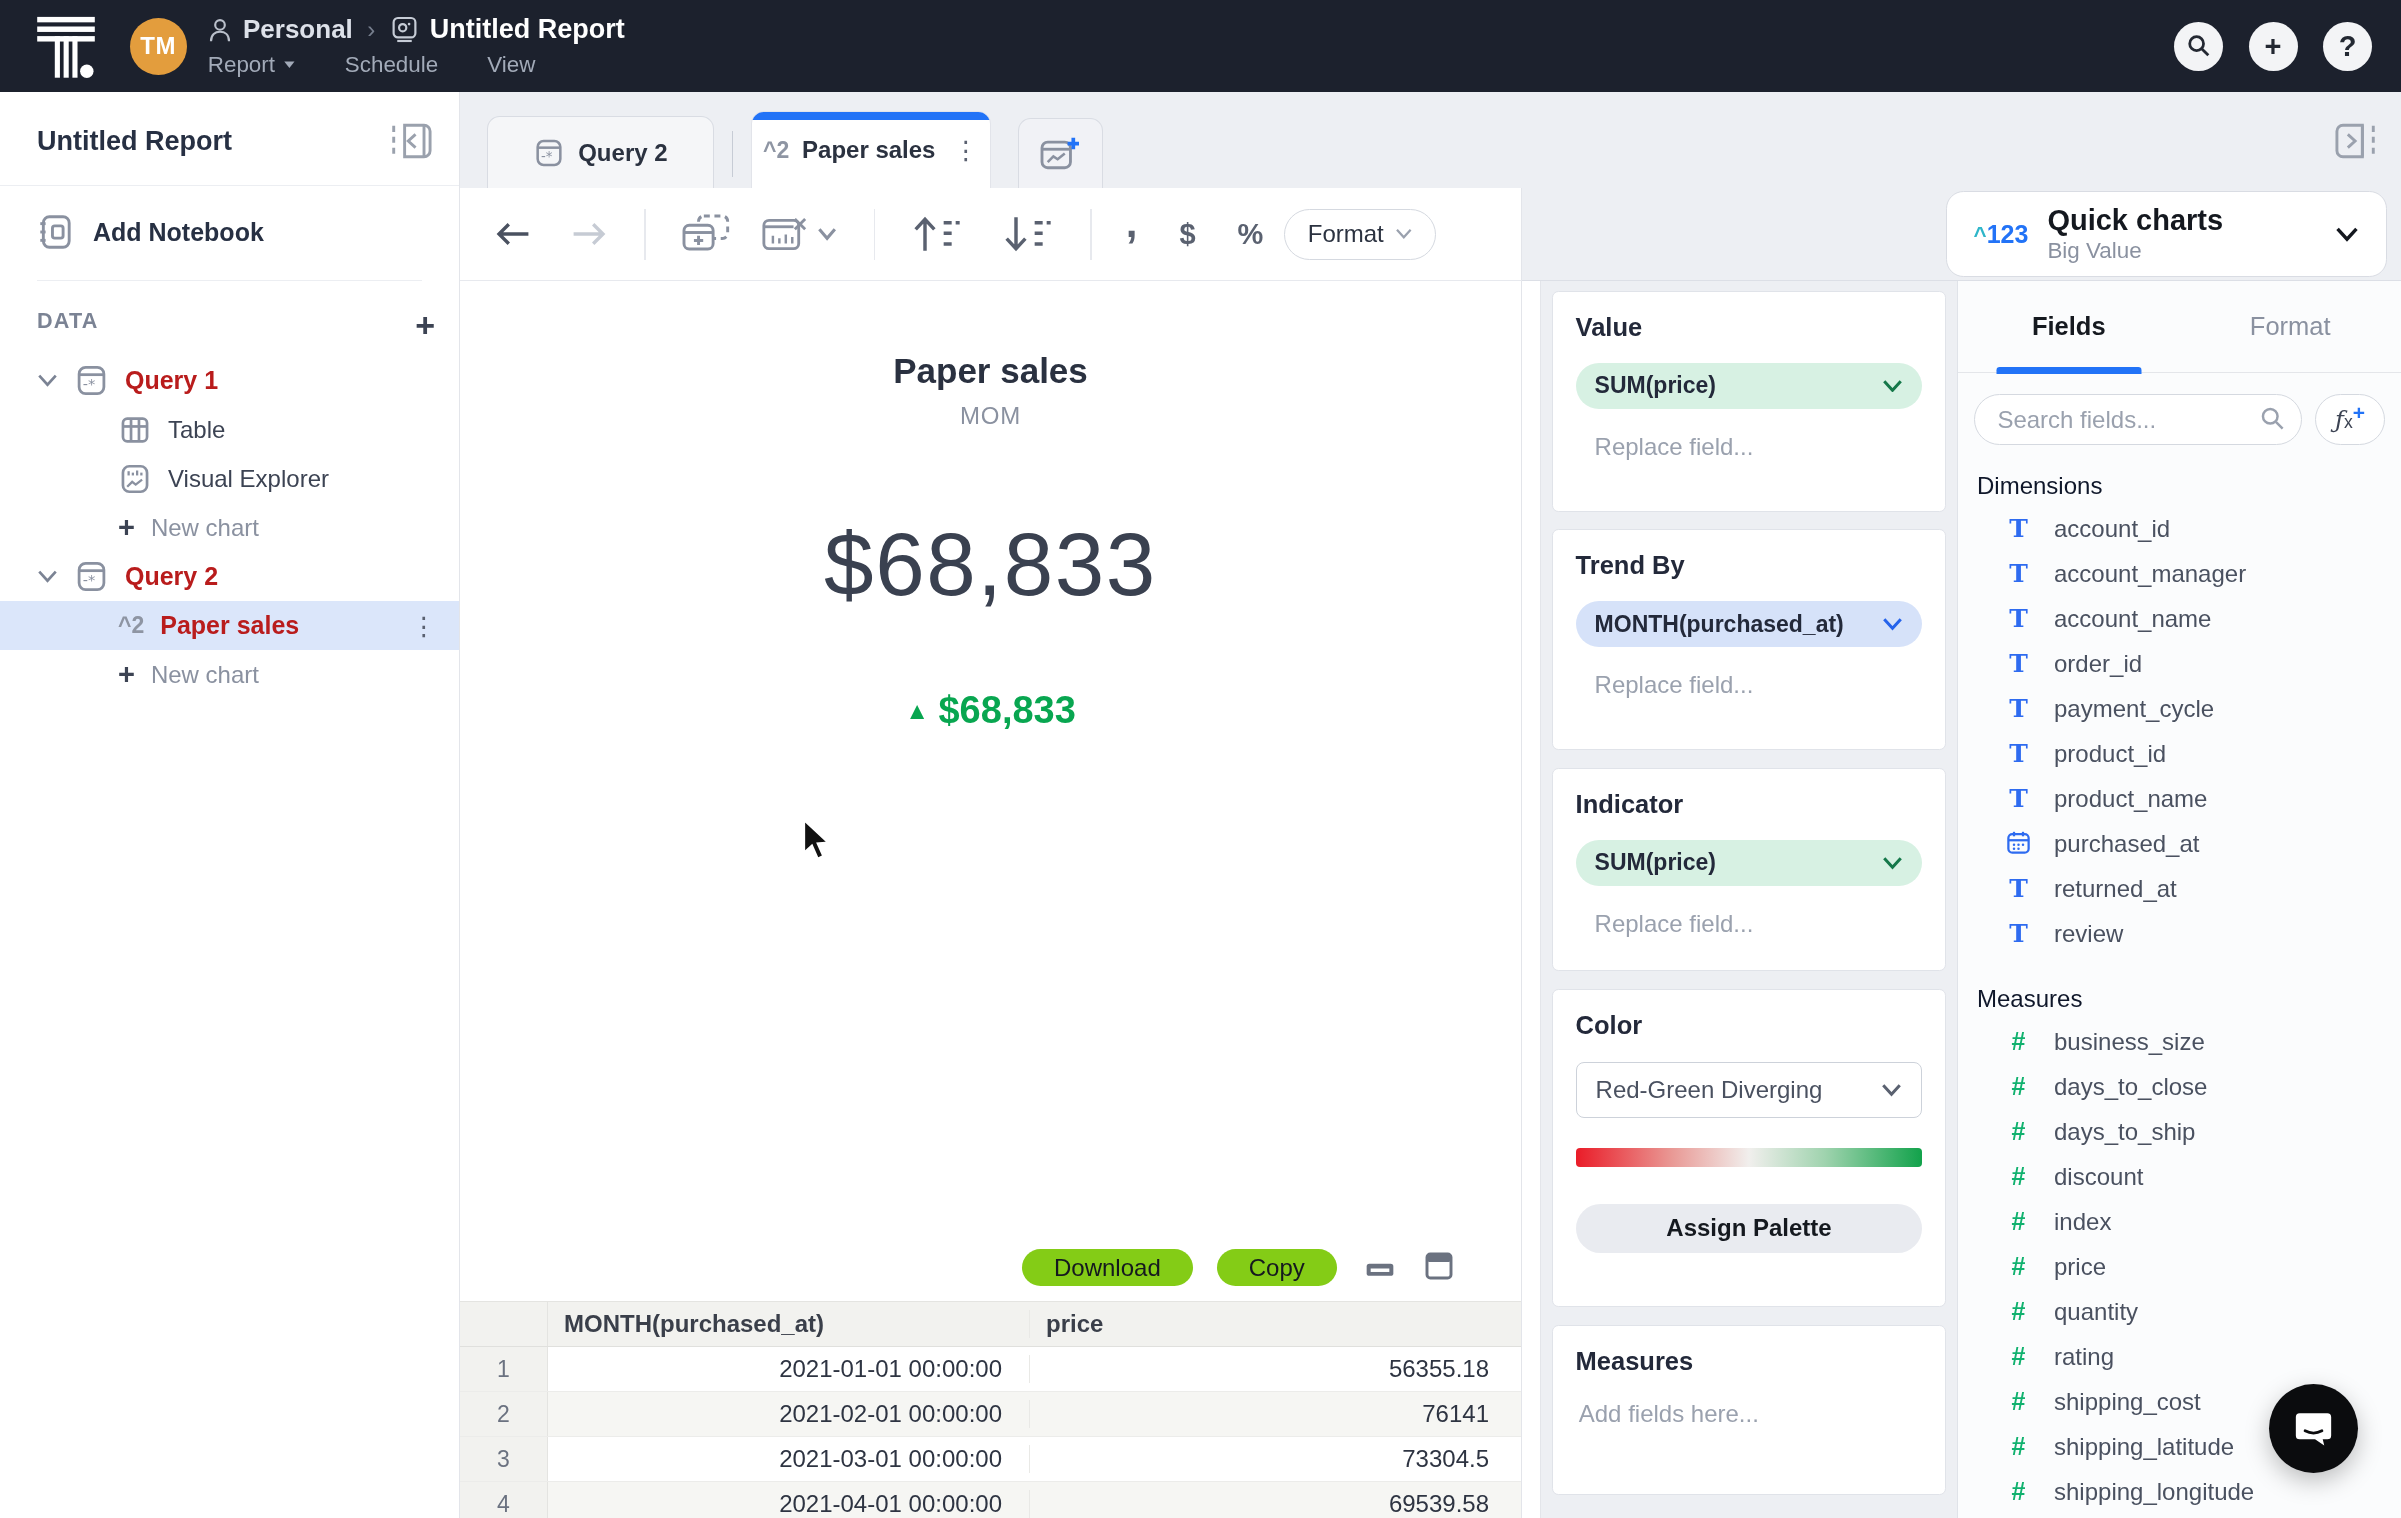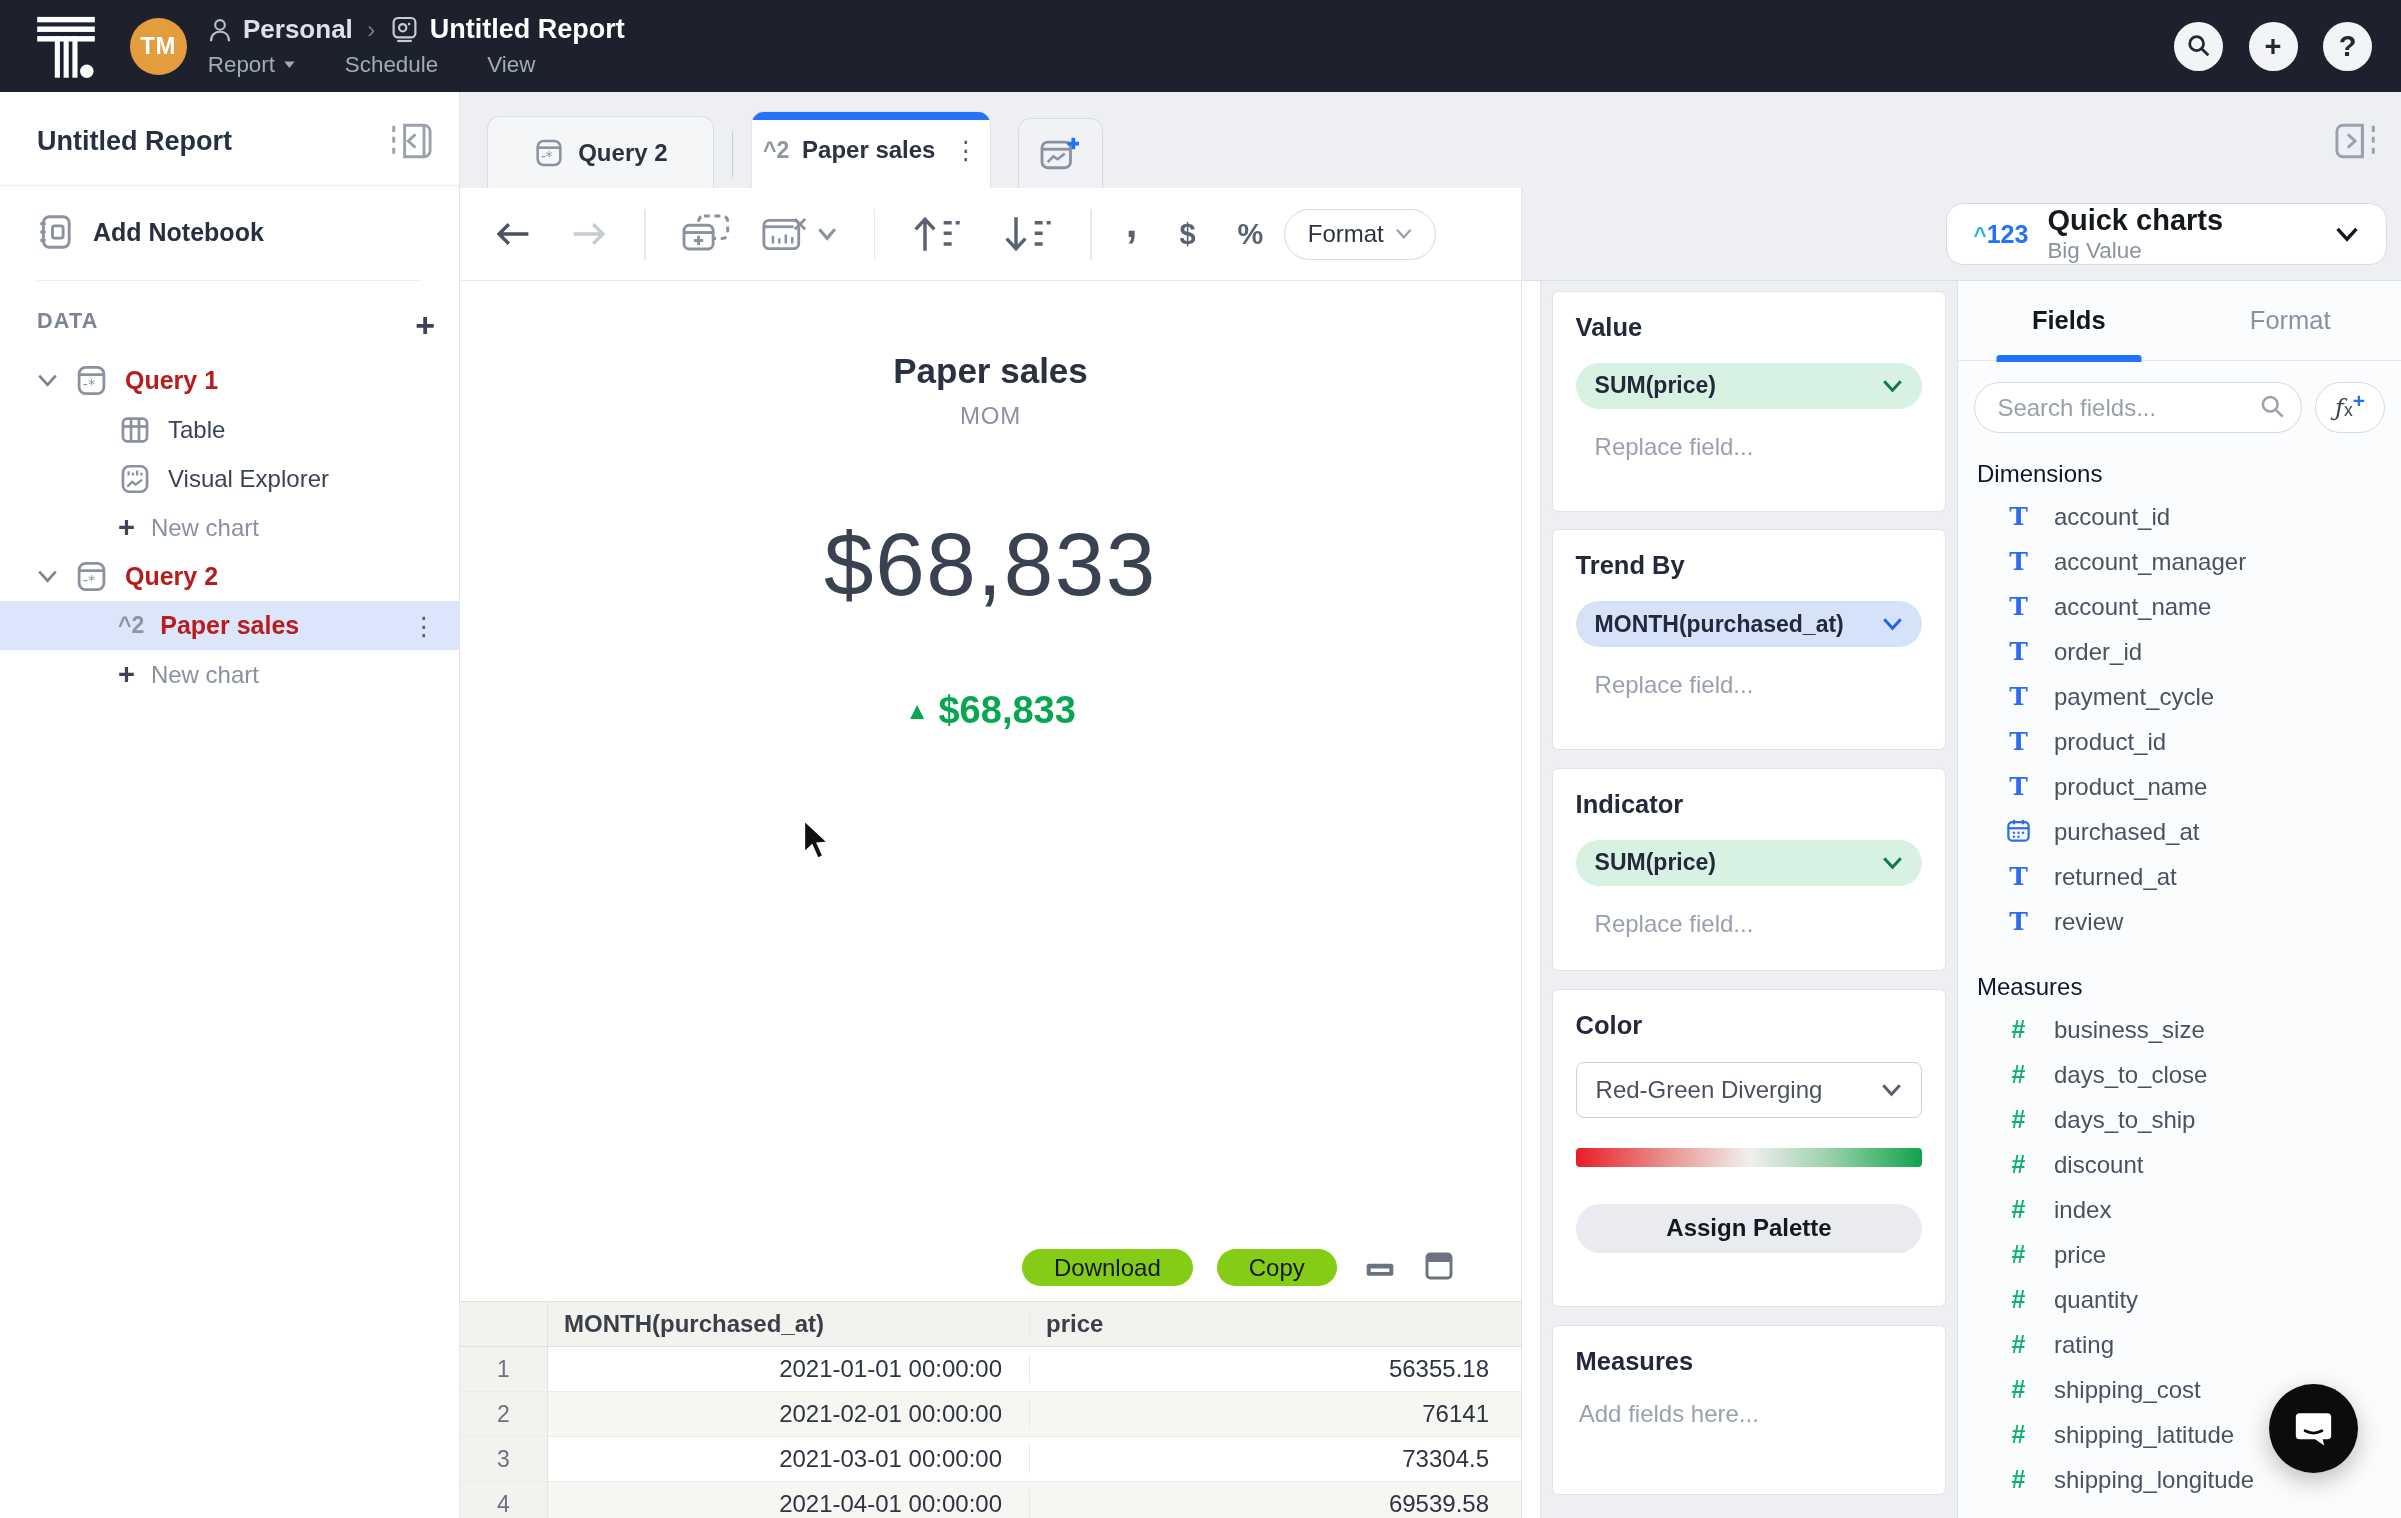--- a/index.html
+++ b/index.html
@@ -61,21 +61,21 @@
   .toolbar-row { height:93px; display:flex; flex:none; }
   .toolbar { width:1062px; flex:none; background:#fff; border-bottom:1.6px solid #e7e9ee; border-right:1.6px solid #e3e5ea;
              display:flex; align-items:center; padding:0 32px; }
   .tb-sep { width:1.6px; height:51px; background:#e7e9ee; margin:0 34px; flex:none; }
   .tb-btn { display:flex; align-items:center; justify-content:center; flex:none; }
   .tb-glyph { font-size:29px; color:#5a6170; font-weight:bold; }
   .format-btn { margin-left:21px; height:51px; border:1.6px solid #d5d9e0; border-radius:25.5px; display:flex; align-items:center;
                 gap:11.2px; padding:0 22.4px; background:#fff; }
   .format-label { font-size:24px; color:#2b3240; }
   .qc-strip { flex:1; background:#edeff3; border-bottom:1.6px solid #dcdfe6; display:flex; align-items:center; justify-content:flex-end; padding-right:14.4px; }
-  .qc-pill { width:441px; height:62px; background:#fff; border:1.6px solid #d9dce3; border-radius:17.6px; display:flex; align-items:center; padding:0 27px; }
+  .qc-pill { width:441px; height:86px; background:#fff; border:1.6px solid #d9dce3; border-radius:17.6px; display:flex; align-items:center; padding:0 27px; }
   .qc-icon .c1 { color:#2fb6c9; font-weight:bold; font-size:22.4px; }
   .qc-icon .c2 { color:#2273f7; font-weight:bold; font-size:25px; }
   .qc-text { margin-left:19px; }
   .qc-title { font-size:29px; font-weight:600; color:#14181f; line-height:1.15; }
   .qc-sub { font-size:22.4px; color:#8a91a0; }
   .qc-chev { margin-left:auto; }
 
   .body-row { flex:1; display:flex; overflow:hidden; }
 
   
@@ -120,21 +120,21 @@
                   display:flex; align-items:center; justify-content:space-between; padding:0 19px; }
   .color-select .cs-label { font-size:24px; color:#4a5160; }
   .gradient-bar { margin-top:30px; height:19px; border-radius:4px;
                   background:linear-gradient(to right,#ea1c28,#e99a96 28%,#f1efed 50%,#9fd3ae 72%,#12a24b); }
   .assign-btn { margin-top:37px; height:49px; border-radius:25.5px; background:#e9ebf0; display:flex; align-items:center; justify-content:center;
                 font-size:24px; font-weight:600; color:#15191f; margin-bottom:32px; }
   .filters-card .replace-ph { margin-bottom:45px; }
 
   
   .fields-col { flex:1; background:#fbfcfd; overflow:hidden; display:flex; flex-direction:column; }
-  .ftabs { height:80px; flex:none; border-bottom:1.6px solid #e4e6ea; display:flex; }
+  .ftabs { height:92px; flex:none; border-bottom:1.6px solid #e4e6ea; display:flex; }
   .ftab { flex:1; display:flex; align-items:center; justify-content:center; position:relative; }
   .ftab .ft-label { font-size:25.5px; color:#8a91a0; }
   .ftab.active .ft-label { color:#15191f; font-weight:bold; }
   .ftab.active::after { content:""; position:absolute; bottom:-1.6px; left:50%; transform:translateX(-50%); width:145px; height:6.4px;
                         background:#2273f7; border-radius:3.2px 3.2px 0 0; }
   .search-row { padding:21px 16px 8px 16px; display:flex; gap:12.8px; flex:none; }
   .search-wrap { position:relative; flex:1; }
   .search-input { width:100%; height:51px; border:1.6px solid #d5d9e0; border-radius:25.5px; background:#fff; padding:0 53px 0 22.4px;
                   font-size:24px; color:#3c4353; outline:none; font-family:inherit; }
   .search-input::placeholder { color:#9aa1ae; }

